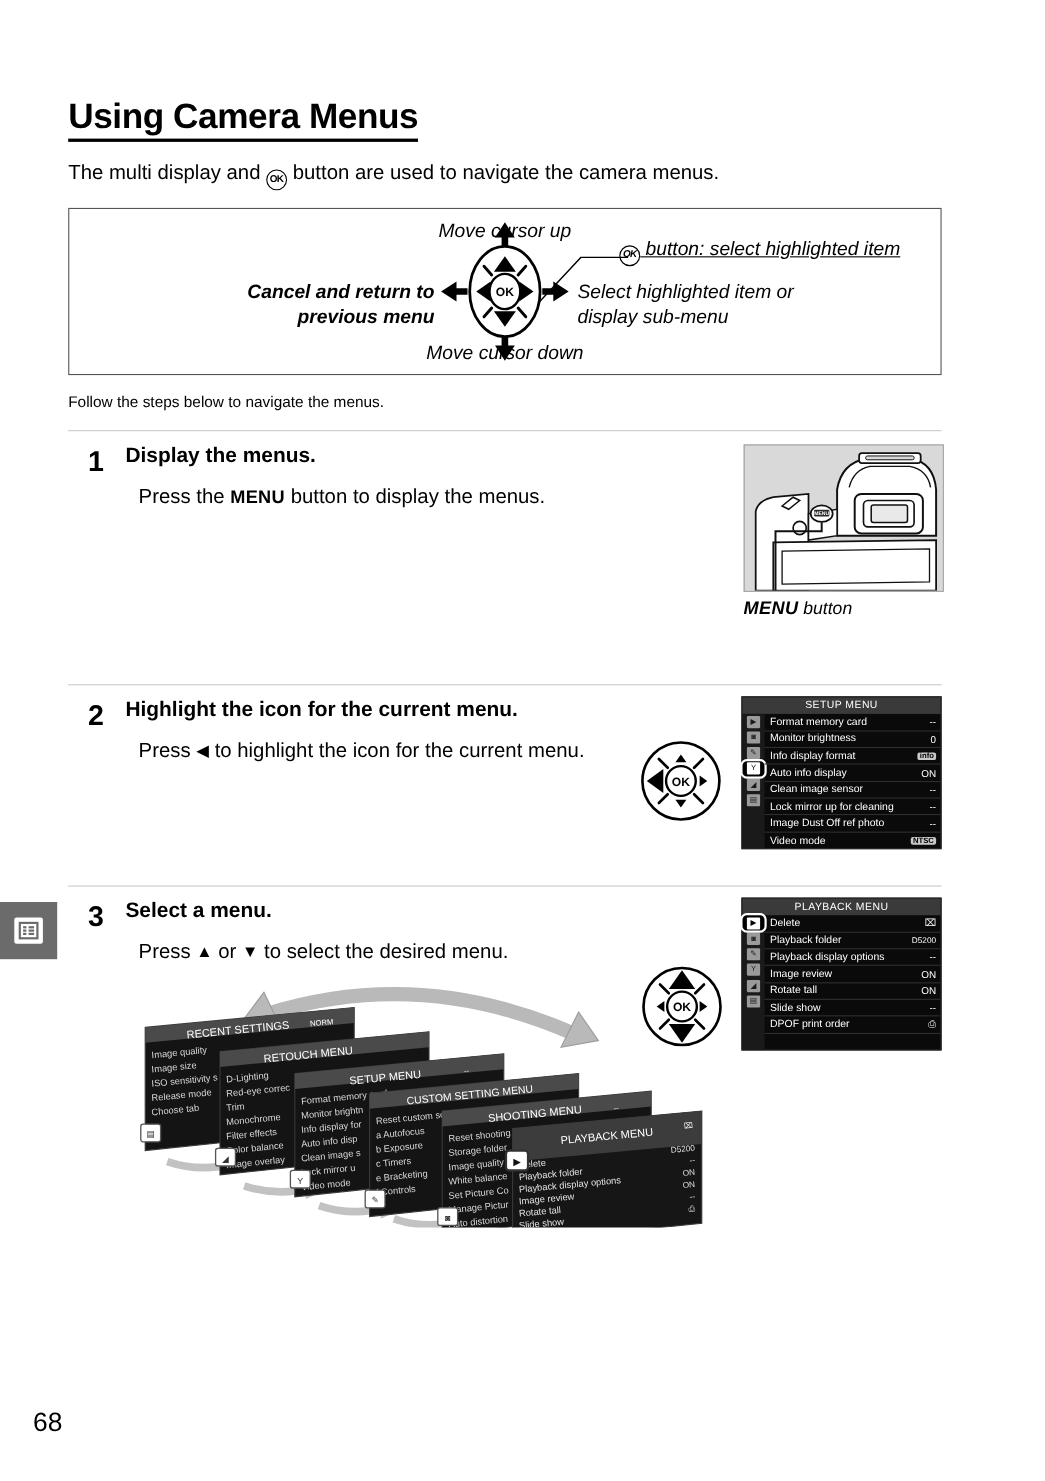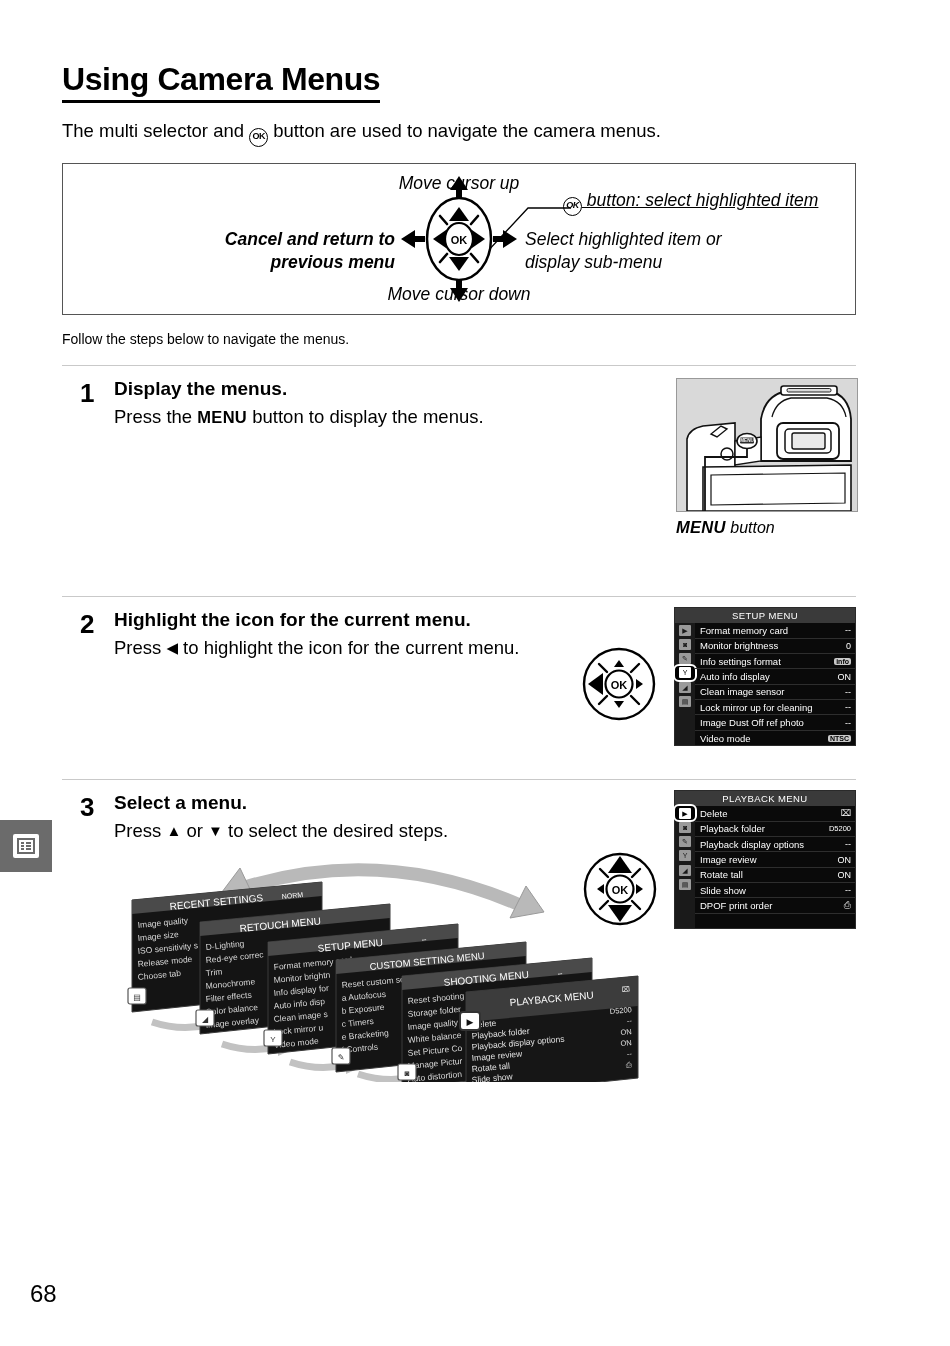--- a/index.html
+++ b/index.html
@@ -61,21 +61,21 @@
     left: 62px; top: 0;
     width: 794px;
   }
 
   
   h1.page-title {
     font-size: 32px;
     font-weight: bold;
     letter-spacing: -0.4px;
     margin: 0;
-    padding: 62px 0 0 0;
+    padding: 88px 0 0 0;
     line-height: 1.1;
     display: inline-block;
     border-bottom: 3px solid #000;
     padding-bottom: 3px;
   }
   .title-wrap { line-height: 0; }
 
   p.intro {
     font-size: 18.5px;
     margin: 16px 0 0 0;
@@ -145,21 +145,21 @@
   .step-num {
     position: absolute;
     left: 18px; top: 12px;
     font-size: 26px; font-weight: bold;
   }
   .step-body { margin-left: 52px; }
   .step-head {
     font-size: 19px; font-weight: bold; margin: 0 0 4px 0;
   }
   .step-text {
-    font-size: 18.5px; margin: 0; line-height: 1.4;
+    font-size: 18.5px; margin: 12px; line-height: 1.4;
     max-width: 470px;
   }
   .tri { font-size: 15px; vertical-align: 1px; }
 
   
   .cam-fig {
     position: absolute;
     right: 0; top: 12px;
     width: 180px;
   }
@@ -271,21 +271,21 @@
       </div>
     </div>
   </div>
 
   <div class="content">
 
     <div class="title-wrap">
       <h1 class="page-title">Using Camera Menus</h1>
     </div>
 
-    <p class="intro"><span>The multi selector and </span><span class="ok-glyph">OK</span><span> button are used to navigate the camera menus.</span></p>
+    <p class="intro"><span>The multi display and </span><span class="ok-glyph">OK</span><span> button are used to navigate the camera menus.</span></p>
 
     <div class="diagram-box">
 
       <div class="diag-label lbl-up">Move cursor up</div>
       <div class="diag-label lbl-down">Move cursor down</div>
 
       <div class="diag-label lbl-left">
         <div style="text-align:right;">Cancel and return to</div>
         <div style="text-align:right;">previous menu</div>
       </div>
@@ -434,21 +434,21 @@
             <div class="ms-rows">
               <div class="ms-row">
                   <span>Format memory card</span>
                   <span class="rv">--</span>
                 </div>
               <div class="ms-row">
                   <span>Monitor brightness</span>
                   <span class="rv">0</span>
                 </div>
               <div class="ms-row">
-                  <span>Info settings format</span>
+                  <span>Info display format</span>
                   <span class="rv badge">info</span>
                 </div>
               <div class="ms-row">
                   <span>Auto info display</span>
                   <span class="rv">ON</span>
                 </div>
               <div class="ms-row">
                   <span>Clean image sensor</span>
                   <span class="rv">--</span>
                 </div>
@@ -467,21 +467,21 @@
             </div>
           </div>
         </div>
       </div>
     </div>
 
     <div class="step" style="height:352px;">
       <div class="step-num">3</div>
       <div class="step-body">
         <div class="step-head">Select a menu.</div>
-        <p class="step-text"><span>Press </span><span class="tri">▲</span><span> or </span><span class="tri">▼</span><span> to select the desired steps.</span></p>
+        <p class="step-text"><span>Press </span><span class="tri">▲</span><span> or </span><span class="tri">▼</span><span> to select the desired menu.</span></p>
       </div>
 
       <svg class="ms-small" style="left:518px; top:68px;" width="80" height="82" viewBox="0 0 80 82">
         <circle cx="40" cy="41" r="35" fill="#fff" stroke="#000" stroke-width="2.4"></circle>
         <g stroke="#000" stroke-width="2.4" stroke-linecap="round">
           <line x1="20" y1="21" x2="28" y2="29"></line>
           <line x1="60" y1="21" x2="52" y2="29"></line>
           <line x1="20" y1="61" x2="28" y2="53"></line>
           <line x1="60" y1="61" x2="52" y2="53"></line>
         </g>

